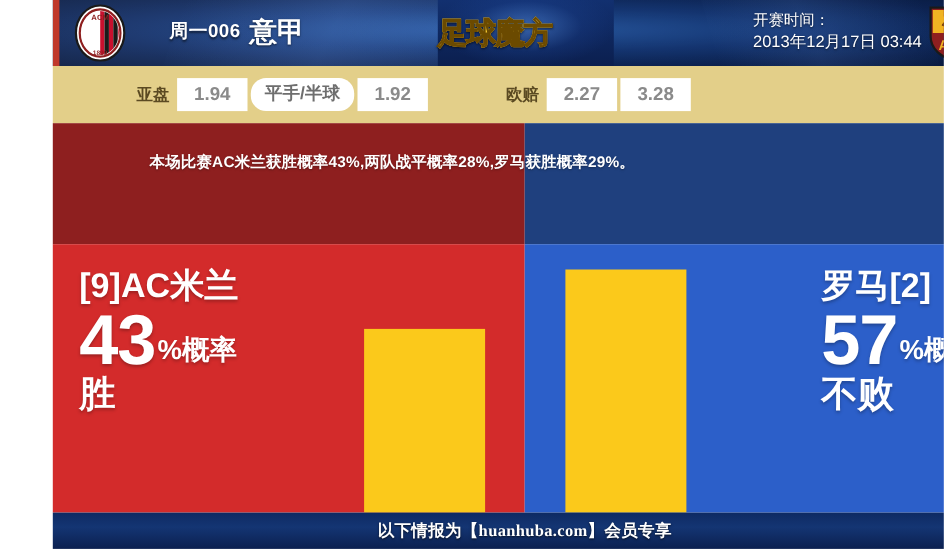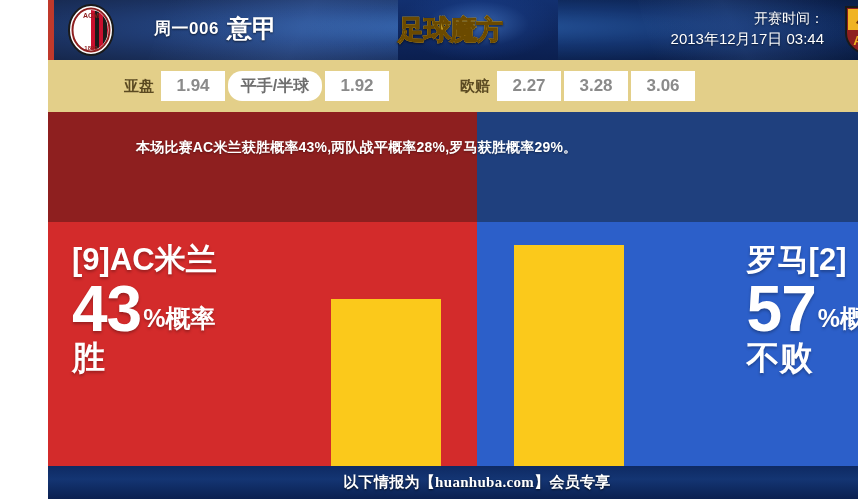--- a/index.html
+++ b/index.html
@@ -35,21 +35,21 @@
     background:
       radial-gradient(ellipse at 50% 40%, rgba(90,150,235,.55) 0%, rgba(30,70,150,.25) 45%, rgba(10,30,80,0) 72%),
       linear-gradient(180deg,#123070 0%,#0b1f4f 100%);
     display:flex;align-items:center;justify-content:flex-start;}
   .brand .bt{font-size:27px;font-weight:bold;letter-spacing:-1px;
     background:linear-gradient(180deg,#fff8b0 0%,#ffd83a 42%,#f0a31c 70%,#ffe877 100%);
     -webkit-background-clip:text;background-clip:text;color:transparent;
     -webkit-text-stroke:1px #6b4a00;
     filter:drop-shadow(0 1px 1px rgba(0,0,0,.55));}
 
-  .kickoff{position:absolute;right:82px;top:8px;text-align:right;color:#fff;line-height:1.45;
+  .kickoff{position:absolute;right:68px;top:8px;text-align:left;color:#fff;line-height:1.45;
     text-shadow:0 1px 2px rgba(0,0,0,.6);}
   .kickoff .k-label{font-size:14px;}
   .kickoff .k-time{font-size:15px;}
 
   
   .odds{position:relative;height:52px;width:858px;background:#e3cf89;
     display:flex;align-items:center;}
   .odds-group{display:flex;align-items:center;height:100%;}
   .odds-label{font-size:15px;font-weight:bold;color:#5b4a22;margin:0 7px 0 14px;white-space:nowrap;}
   .odds-cell{background:#fff;color:#8a8a8a;font-size:17px;font-weight:bold;
@@ -150,21 +150,20 @@
       <span class="odds-label">亚盘</span>
       <span class="odds-cell">1.94</span>
       <span class="odds-cell wide">平手/半球</span>
       <span class="odds-cell">1.92</span>
     </div>
     <div class="sp-b"></div>
     <div class="odds-group">
       <span class="odds-label">欧赔</span>
       <span class="odds-cell">2.27</span>
       <span class="odds-cell">3.28</span>
-      <span class="odds-cell">3.06</span>
     </div>
   </div>
 
   <div class="summary">
     <div class="s-left"></div>
     <div class="s-right"></div>
     <div class="s-text">本场比赛AC米兰获胜概率43%,两队战平概率28%,罗马获胜概率29%。</div>
   </div>
 
   <div class="panels">

